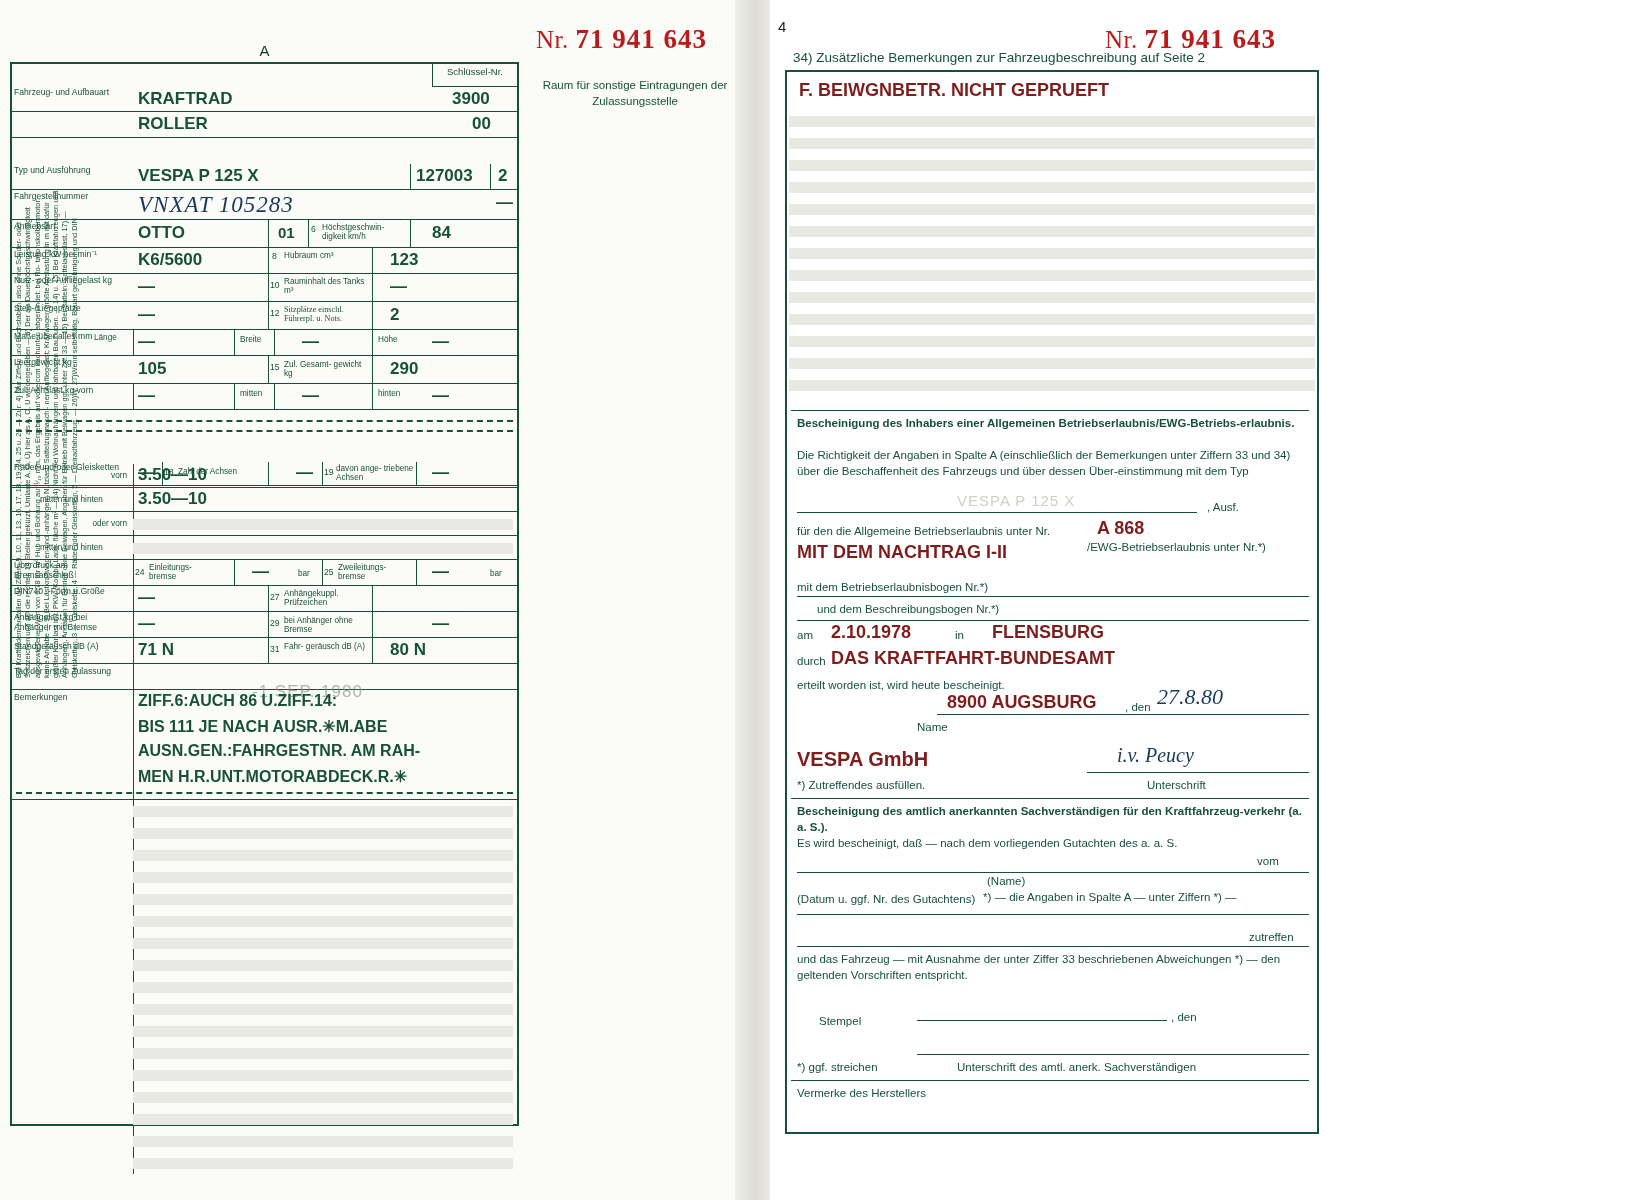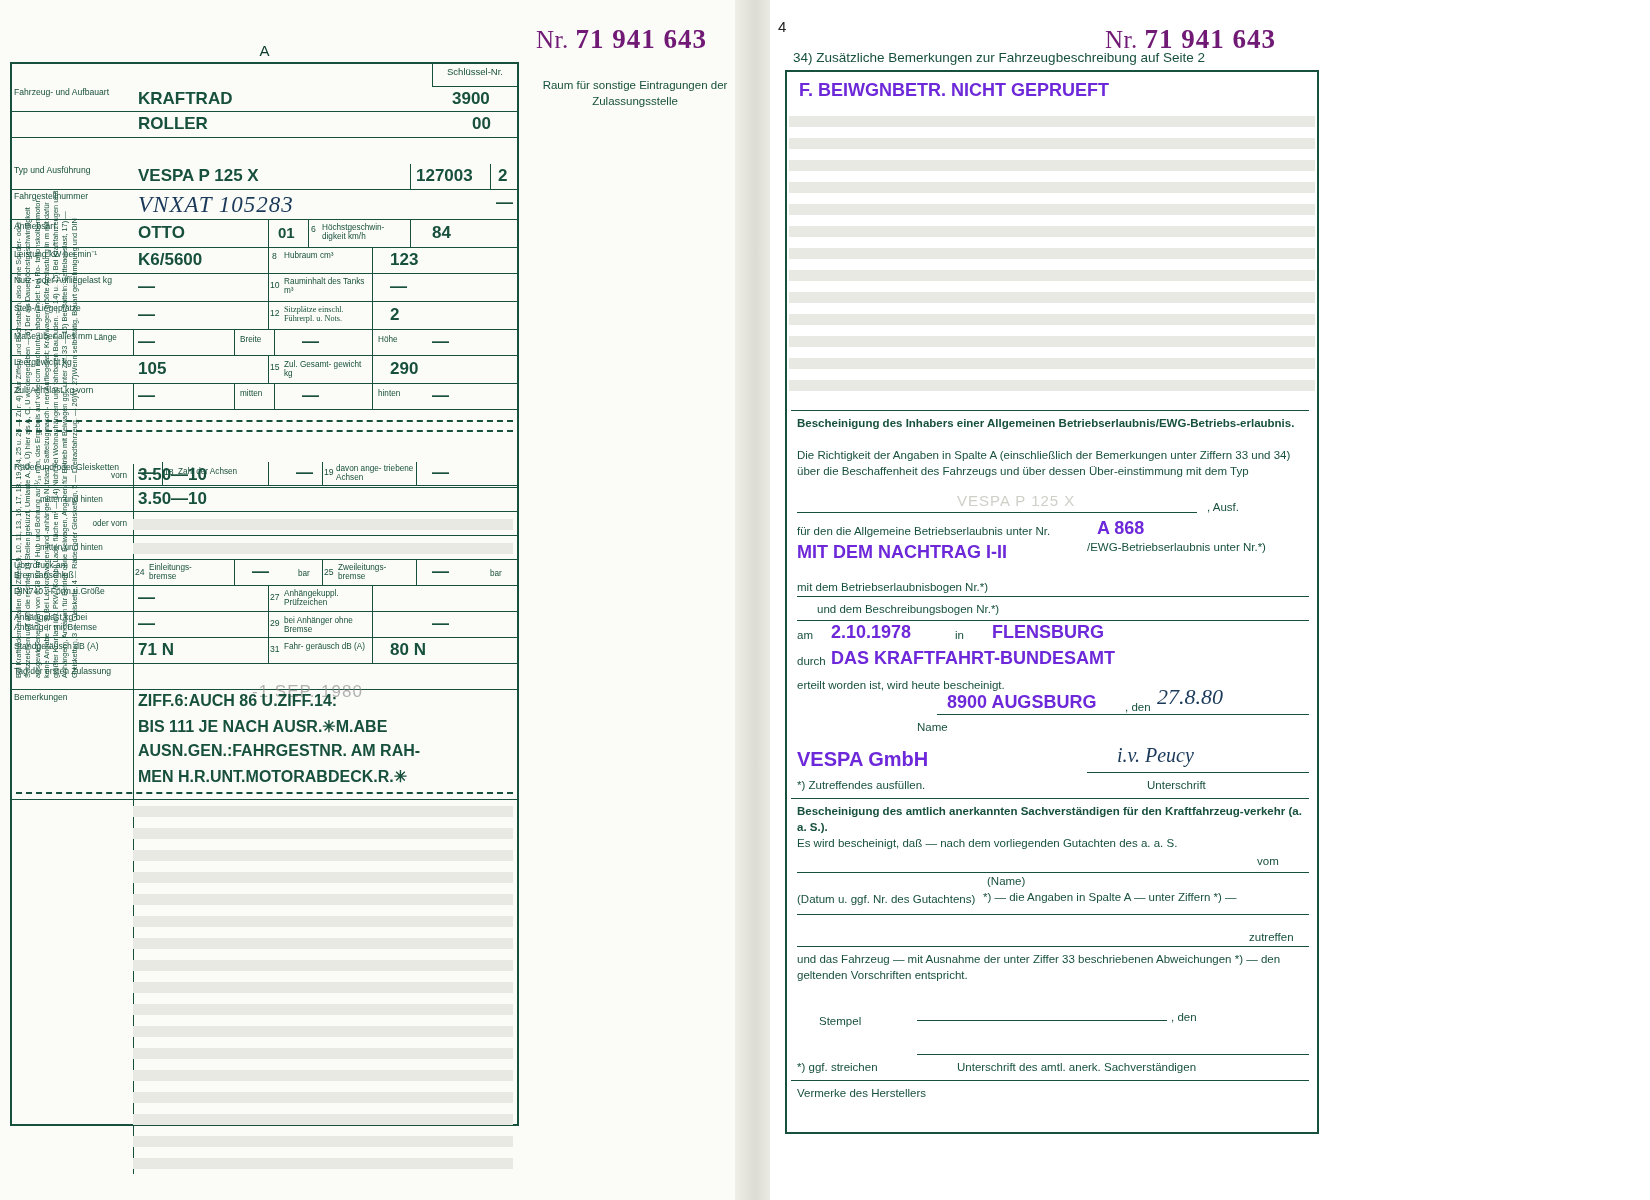--- a/index.html
+++ b/index.html
@@ -10,21 +10,21 @@
     color:#0b3d2c;
     position:relative;
     overflow:hidden;
   }
   .page{position:absolute;inset:0;background:#fdfdfb;}
   
   .scan-left{position:absolute;left:0;top:0;width:760px;height:1200px;background:#fbfbf7;}
   .scan-right{position:absolute;left:770px;top:0;width:880px;height:1200px;background:#ffffff;}
   .gutter{position:absolute;left:735px;top:0;width:40px;height:1200px;
     background:linear-gradient(to right,#efefe9,#dcdcd4,#efefe9);}
-  .hdr-nr{position:absolute;font-family:"Liberation Serif",serif;font-size:25px;color:#701a75;letter-spacing:.5px;}
+  .hdr-nr{position:absolute;font-family:"Liberation Serif",serif;font-size:25px;color:#b91c1c;letter-spacing:.5px;}
   .nr-num{font-weight:bold;font-size:27px;letter-spacing:1px;}
 
   
   .lform{position:absolute;left:10px;top:62px;width:505px;height:1060px;border:2px solid #17503c;}
   .lform .colA{position:absolute;left:0;top:-22px;width:505px;text-align:center;font-size:15px;}
   .schl{position:absolute;right:2px;top:2px;width:80px;text-align:center;font-size:9.5px;line-height:1.1;color:#17503c;}
 
   .row{position:absolute;left:0;width:505px;border-bottom:1px solid #17503c;box-sizing:border-box;}
   .lab{position:absolute;left:2px;top:2px;font-size:8.6px;line-height:1.12;width:110px;color:#17503c;}
   .lab .u{display:block;}
@@ -44,21 +44,21 @@
 
   
   .midnote{position:absolute;left:530px;top:78px;width:210px;font-size:11.5px;line-height:1.35;text-align:center;color:#17503c;}
 
   
   .rform{position:absolute;left:785px;top:70px;width:530px;height:1060px;border:2px solid #17503c;}
   .r-head{position:absolute;left:6px;top:-22px;font-size:13.5px;color:#17503c;}
   .rowg{position:absolute;left:0;width:526px;height:11px;background:#e9e9e4;}
   .rsec{position:absolute;left:4px;width:518px;border-top:1px solid #17503c;}
   .rtxt{position:absolute;font-size:11.5px;line-height:1.35;color:#17503c;}
-  .rb{font-weight:bold;font-size:18px;color:#6d28d9;}
+  .rb{font-weight:bold;font-size:18px;color:#7f1d1d;}
   .under{position:absolute;border-bottom:1px solid #17503c;}
   .pagenum{position:absolute;left:778px;top:18px;font-size:15px;color:#222;}
   .sig{position:absolute;font-family:"Liberation Serif",serif;font-style:italic;font-size:20px;color:#1b3a5a;}
   .ghost{position:absolute;color:#cfcfc8;font-size:15px;letter-spacing:1px;}
 </style>
 </head>
 <body>
 
 <div class="page">
   <div class="scan-left"></div>

